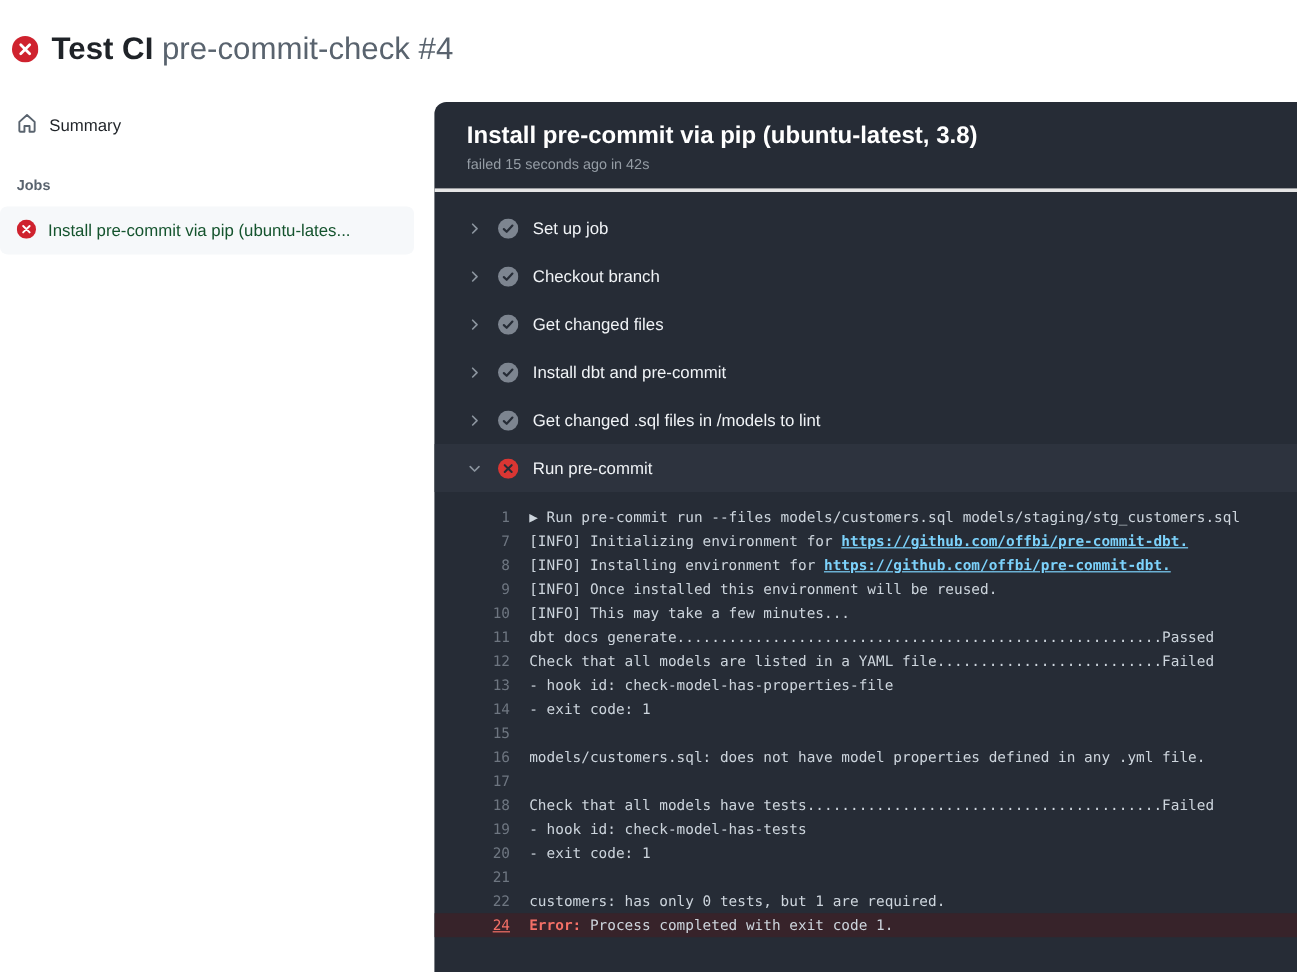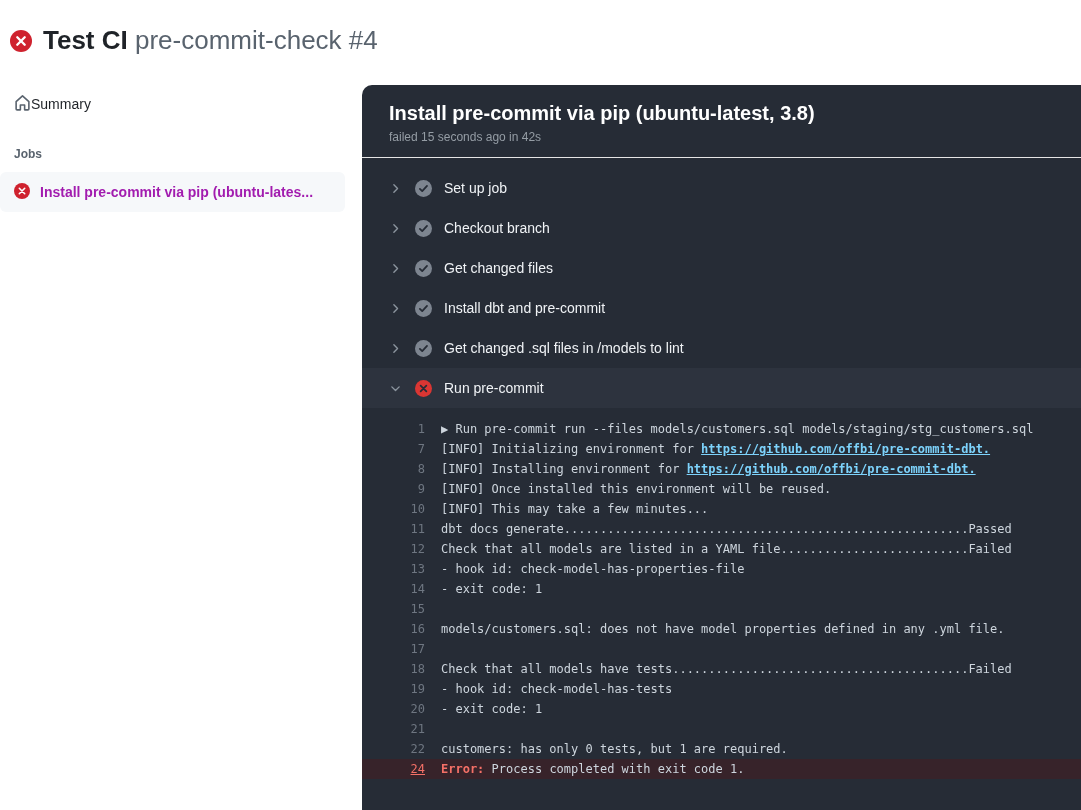--- a/index.html
+++ b/index.html
@@ -18,33 +18,33 @@
 
   
   .top-header{position:absolute;top:25px;left:10px;display:flex;align-items:center;gap:11px;}
   .badge svg{display:block;}
   .wf-title{font-size:26px;color:#1f2328;white-space:nowrap;}
   .wf-name{font-weight:700;}
   .run-name{color:#59636e;font-weight:400;}
 
   
   .sidebar{position:absolute;top:88px;left:0;width:362px;}
-  .summary-row{display:flex;align-items:center;padding:6px 14px;color:#1f2328;font-size:14px;cursor:pointer;}
+  .summary-row{display:flex;align-items:center;gap:10px;padding:6px 14px;color:#1f2328;font-size:14px;cursor:pointer;}
   .jobs-label{margin:27px 14px 11px 14px;font-size:12px;font-weight:700;color:#59636e;}
   .job-item{display:flex;align-items:center;gap:10px;width:345px;height:40px;border-radius:6px;
-            background:var(--sidebar-item-bg);padding:0 14px;font-size:14px;font-weight:700;
-            color:#a21caf;cursor:pointer;white-space:nowrap;overflow:hidden;}
+            background:var(--sidebar-item-bg);padding:0 14px;font-size:14px;font-weight:400;
+            color:#14532d;cursor:pointer;white-space:nowrap;overflow:hidden;}
 
   
   .panel{position:absolute;left:362px;top:85px;width:719px;height:725px;
          background:var(--panel-bg);border-top-left-radius:10px;color:#e6edf3;overflow:hidden;}
   .panel-header{padding:17px 27px 13px 27px;}
   .panel-title{font-size:20px;font-weight:700;color:#ffffff;}
   .panel-subtitle{margin-top:5px;font-size:12px;color:#959da5;}
-  .steps{border-top:1px solid #e5e5e5;padding-top:10px;}
+  .steps{border-top:3px solid #e5e5e5;padding-top:10px;}
   .step{height:40px;display:flex;align-items:center;padding-left:27px;font-size:14px;cursor:pointer;}
   .chev{width:14px;height:14px;color:#8b949e;display:flex;align-items:center;margin-right:12px;}
   .chev svg{display:block;}
   .step.expanded .chev svg{transform:rotate(90deg);transform-origin:50% 50%;}
   .sicon{width:17px;height:17px;display:flex;align-items:center;margin-right:12px;}
   .step-label{color:#f0f3f6;font-weight:500;}
   .step.expanded{background:var(--panel-row-highlight);}
 
   
   .log{padding-top:11px;font-family:"DejaVu Sans Mono",monospace;font-size:12px;}

